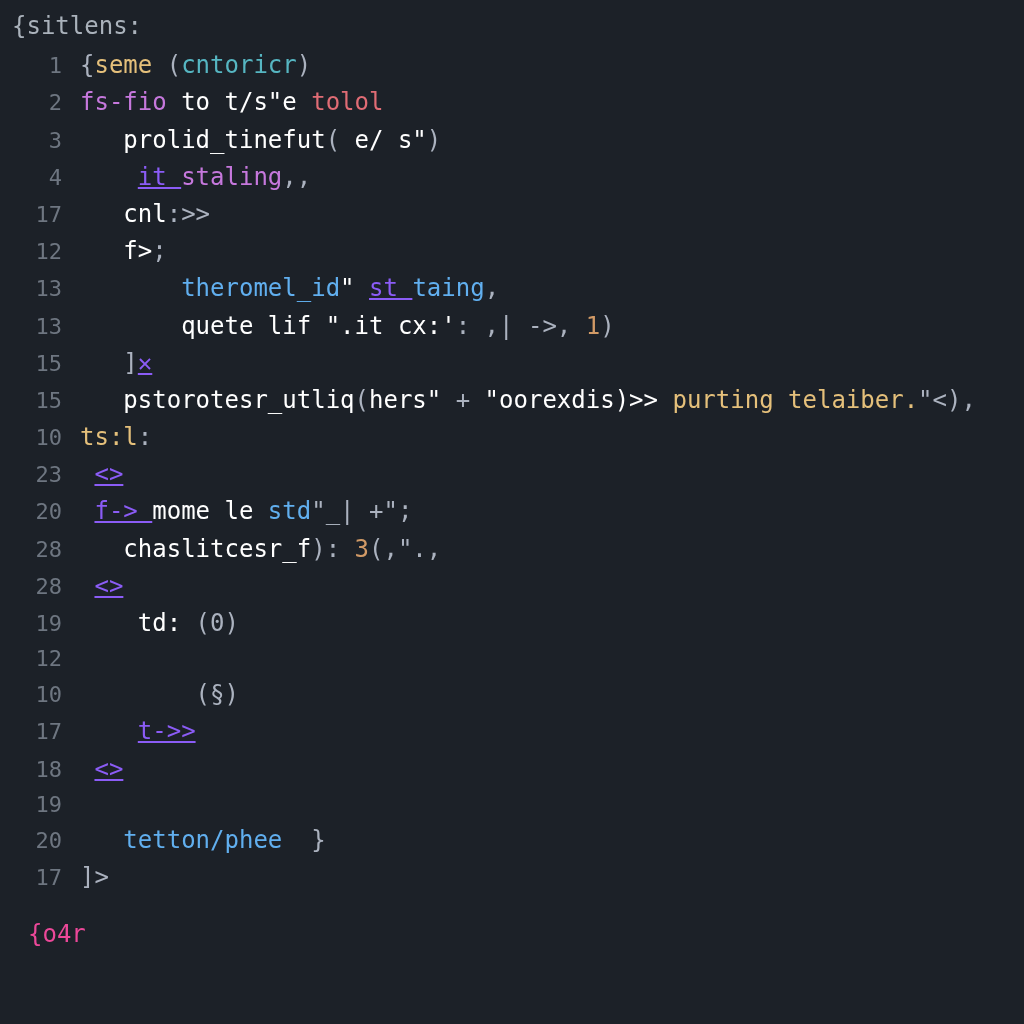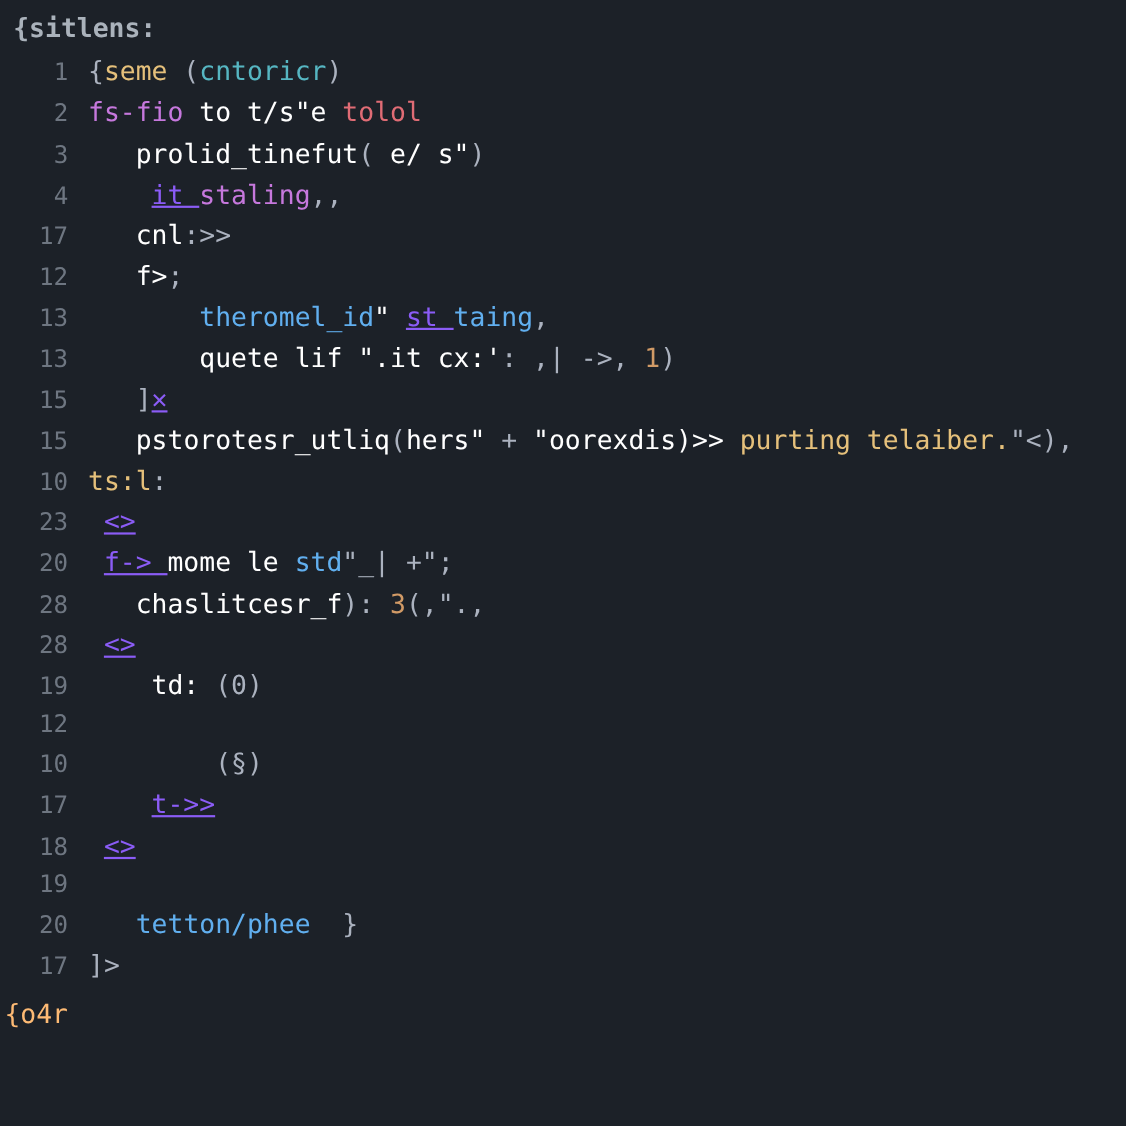--- a/index.html
+++ b/index.html
@@ -17,26 +17,25 @@
     color: #c9d1d9;
     font-weight: 400;
   }
   .editor {
     padding: 8px 0 0 0;
   }
   .top-label {
     color: #aab2bb;
     padding-left: 12px;
     margin-bottom: 2px;
-    font-weight: bold;
   }
   .bottom-label {
-    color: #fdba74;
-    padding-left: 4px;
-    margin-top: 8px;
+    color: #ec4899;
+    padding-left: 28px;
+    margin-top: 20px;
   }
   .line {
     display: flex;
     align-items: baseline;
     white-space: pre;
   }
   .gutter {
     width: 62px;
     text-align: right;
     padding-right: 18px;

